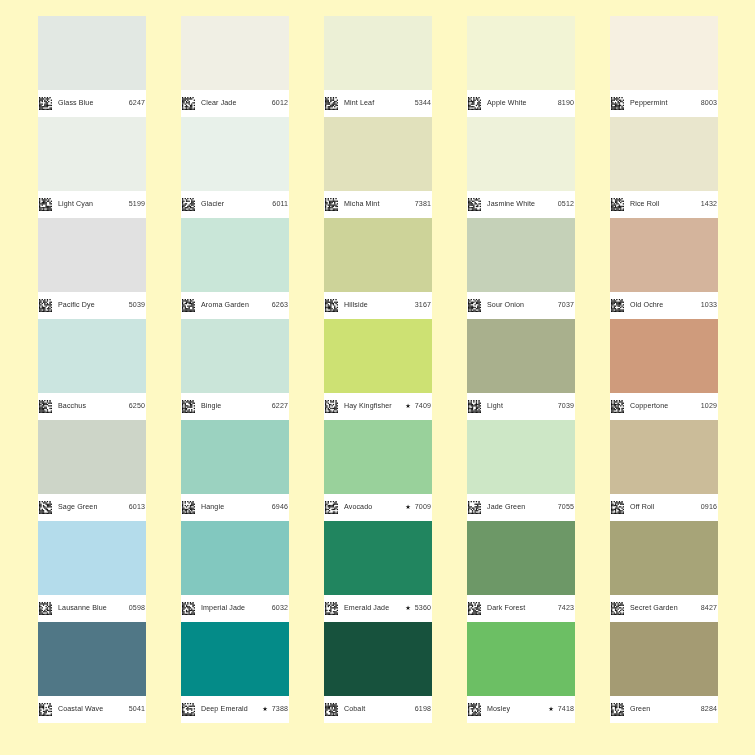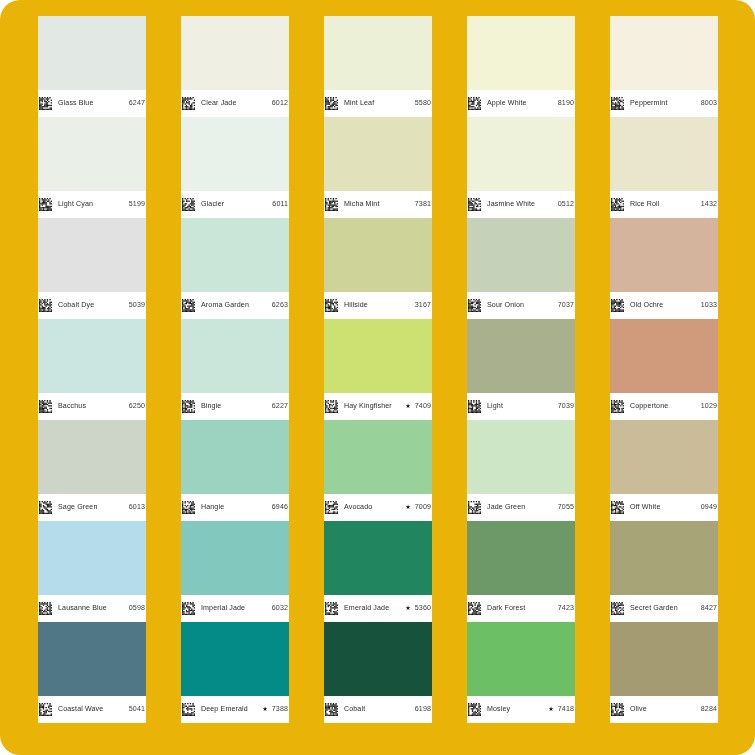--- a/index.html
+++ b/index.html
@@ -11,24 +11,23 @@
   body {
     width: 755px;
     height: 755px;
     font-family: "Liberation Sans", sans-serif;
     overflow: hidden;
   }
   #chart {
     position: relative;
     width: 755px;
     height: 755px;
-    background: #eab308;
+    background: #fef9c3;
     padding: 0;
     box-sizing: border-box;
-    border-radius: 20px;
   }
   .grid {
     position: absolute;
     left: 38px;
     top: 16px;
     width: 680px;
     display: grid;
     grid-template-columns: repeat(5, 108px);
     grid-column-gap: 35px;
     grid-row-gap: 0px;
@@ -307,21 +306,21 @@
               <rect x="3.90" y="11.70" width="1.30" height="1.30" fill="#111"></rect>
               <rect x="5.20" y="11.70" width="1.30" height="1.30" fill="#111"></rect>
               <rect x="6.50" y="11.70" width="1.30" height="1.30" fill="#111"></rect>
               <rect x="7.80" y="11.70" width="1.30" height="1.30" fill="#111"></rect>
               <rect x="9.10" y="11.70" width="1.30" height="1.30" fill="#111"></rect>
               <rect x="10.40" y="11.70" width="1.30" height="1.30" fill="#111"></rect>
               <rect x="11.70" y="11.70" width="1.30" height="1.30" fill="#111"></rect>
             </svg>
           </span>
           <span class="swatch-name">Mint Leaf</span>
-          <span class="swatch-code">5580</span>
+          <span class="swatch-code">5344</span>
         </div>
       </div>
       <div class="cell">
         <div class="swatch" style="background: rgb(242, 244, 213);"></div>
         <div class="label-bar">
           <span style="flex: 0 0 13px; height: 13px; margin-right: 3px; line-height: 0;">
             <svg class="dm-icon" viewBox="0 0 13 13" xmlns="http://www.w3.org/2000/svg">
               <rect x="0" y="0" width="13" height="13" fill="#ffffff"></rect>
               <rect x="0.00" y="0.00" width="1.30" height="1.30" fill="#111"></rect>
               <rect x="2.60" y="0.00" width="1.30" height="1.30" fill="#111"></rect>
@@ -907,21 +906,21 @@
               <rect x="2.60" y="11.70" width="1.30" height="1.30" fill="#111"></rect>
               <rect x="3.90" y="11.70" width="1.30" height="1.30" fill="#111"></rect>
               <rect x="5.20" y="11.70" width="1.30" height="1.30" fill="#111"></rect>
               <rect x="6.50" y="11.70" width="1.30" height="1.30" fill="#111"></rect>
               <rect x="7.80" y="11.70" width="1.30" height="1.30" fill="#111"></rect>
               <rect x="9.10" y="11.70" width="1.30" height="1.30" fill="#111"></rect>
               <rect x="10.40" y="11.70" width="1.30" height="1.30" fill="#111"></rect>
               <rect x="11.70" y="11.70" width="1.30" height="1.30" fill="#111"></rect>
             </svg>
           </span>
-          <span class="swatch-name">Cobalt Dye</span>
+          <span class="swatch-name">Pacific Dye</span>
           <span class="swatch-code">5039</span>
         </div>
       </div>
       <div class="cell">
         <div class="swatch" style="background: rgb(201, 230, 216);"></div>
         <div class="label-bar">
           <span style="flex: 0 0 13px; height: 13px; margin-right: 3px; line-height: 0;">
             <svg class="dm-icon" viewBox="0 0 13 13" xmlns="http://www.w3.org/2000/svg">
               <rect x="0" y="0" width="13" height="13" fill="#ffffff"></rect>
               <rect x="0.00" y="0.00" width="1.30" height="1.30" fill="#111"></rect>
@@ -1972,22 +1971,22 @@
               <rect x="2.60" y="11.70" width="1.30" height="1.30" fill="#111"></rect>
               <rect x="3.90" y="11.70" width="1.30" height="1.30" fill="#111"></rect>
               <rect x="5.20" y="11.70" width="1.30" height="1.30" fill="#111"></rect>
               <rect x="6.50" y="11.70" width="1.30" height="1.30" fill="#111"></rect>
               <rect x="7.80" y="11.70" width="1.30" height="1.30" fill="#111"></rect>
               <rect x="9.10" y="11.70" width="1.30" height="1.30" fill="#111"></rect>
               <rect x="10.40" y="11.70" width="1.30" height="1.30" fill="#111"></rect>
               <rect x="11.70" y="11.70" width="1.30" height="1.30" fill="#111"></rect>
             </svg>
           </span>
-          <span class="swatch-name">Off White</span>
-          <span class="swatch-code">0949</span>
+          <span class="swatch-name">Off Roll</span>
+          <span class="swatch-code">0916</span>
         </div>
       </div>
       <div class="cell">
         <div class="swatch" style="background: rgb(180, 220, 235);"></div>
         <div class="label-bar">
           <span style="flex: 0 0 13px; height: 13px; margin-right: 3px; line-height: 0;">
             <svg class="dm-icon" viewBox="0 0 13 13" xmlns="http://www.w3.org/2000/svg">
               <rect x="0" y="0" width="13" height="13" fill="#ffffff"></rect>
               <rect x="0.00" y="0.00" width="1.30" height="1.30" fill="#111"></rect>
               <rect x="2.60" y="0.00" width="1.30" height="1.30" fill="#111"></rect>
@@ -2713,18 +2712,18 @@
               <rect x="2.60" y="11.70" width="1.30" height="1.30" fill="#111"></rect>
               <rect x="3.90" y="11.70" width="1.30" height="1.30" fill="#111"></rect>
               <rect x="5.20" y="11.70" width="1.30" height="1.30" fill="#111"></rect>
               <rect x="6.50" y="11.70" width="1.30" height="1.30" fill="#111"></rect>
               <rect x="7.80" y="11.70" width="1.30" height="1.30" fill="#111"></rect>
               <rect x="9.10" y="11.70" width="1.30" height="1.30" fill="#111"></rect>
               <rect x="10.40" y="11.70" width="1.30" height="1.30" fill="#111"></rect>
               <rect x="11.70" y="11.70" width="1.30" height="1.30" fill="#111"></rect>
             </svg>
           </span>
-          <span class="swatch-name">Olive</span>
+          <span class="swatch-name">Green</span>
           <span class="swatch-code">8284</span>
         </div>
       </div>
     </div>
 </div>
 
 </body></html>

